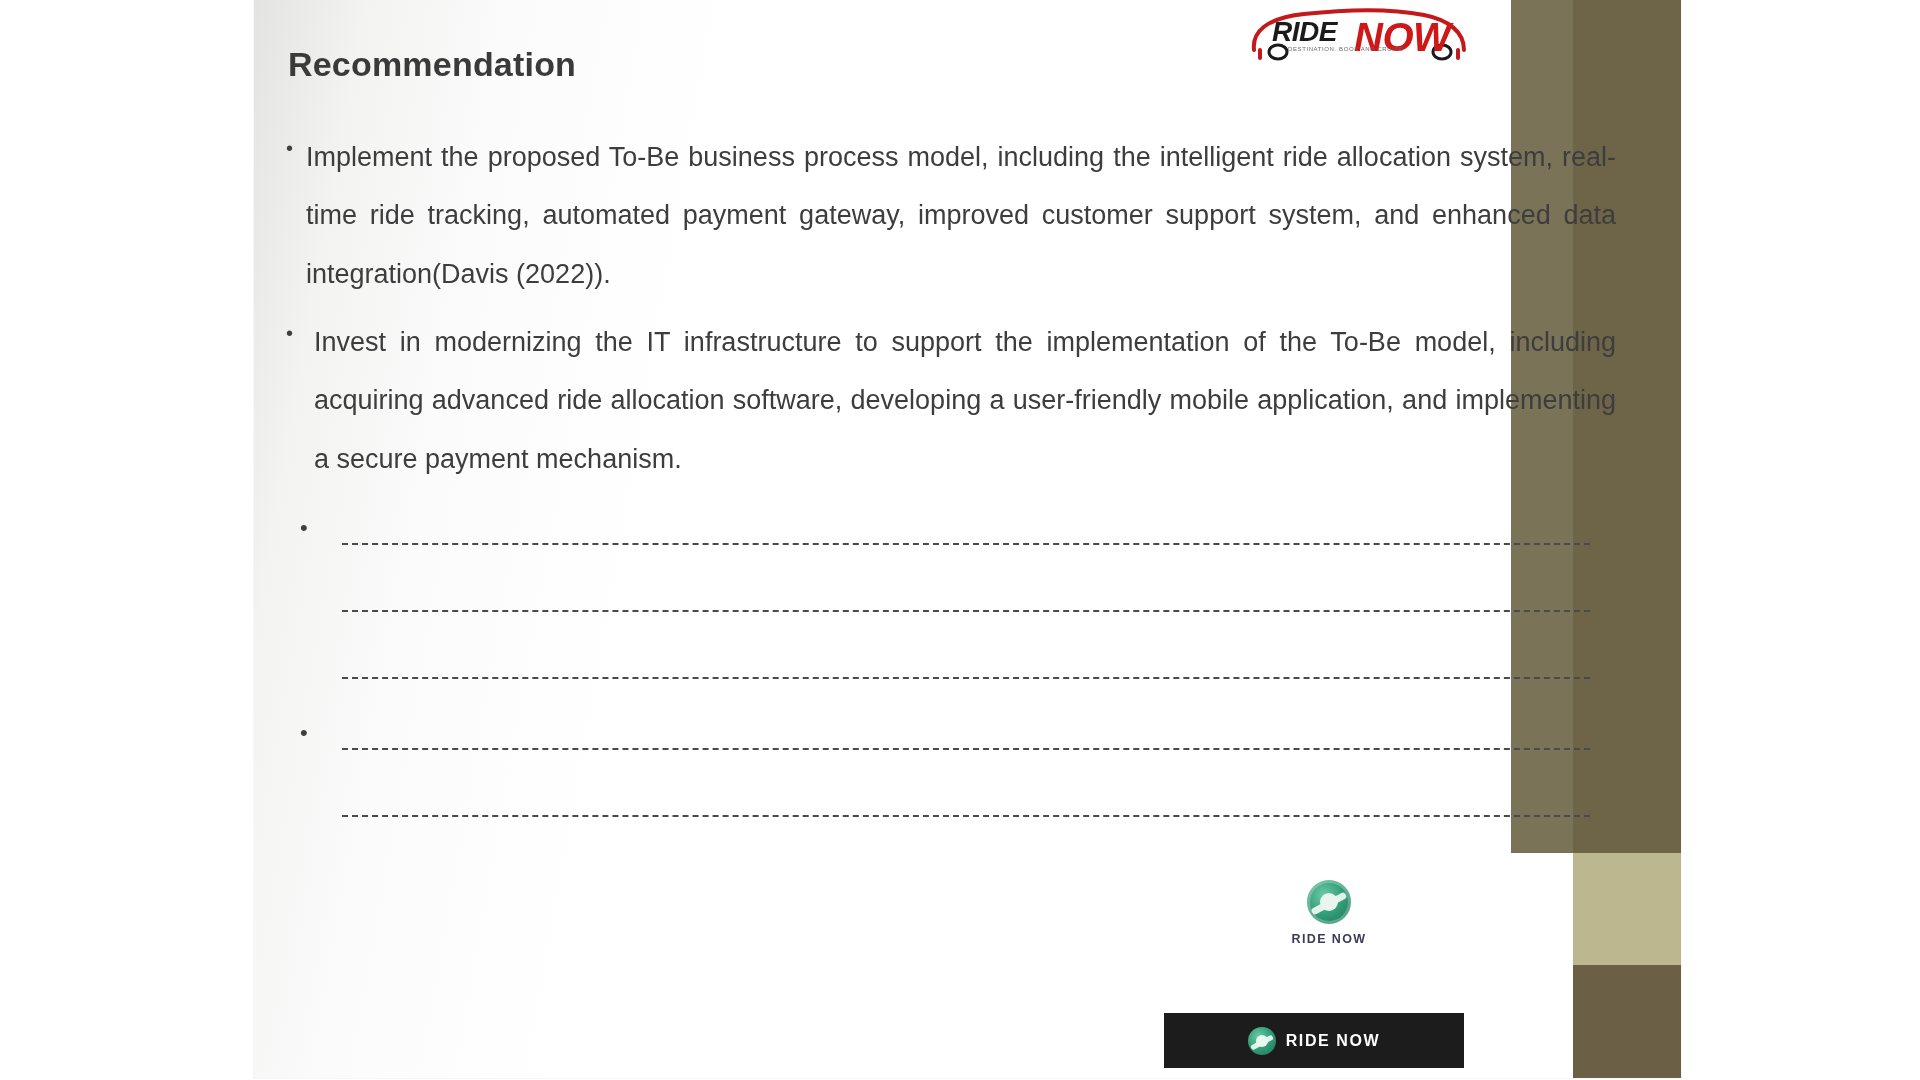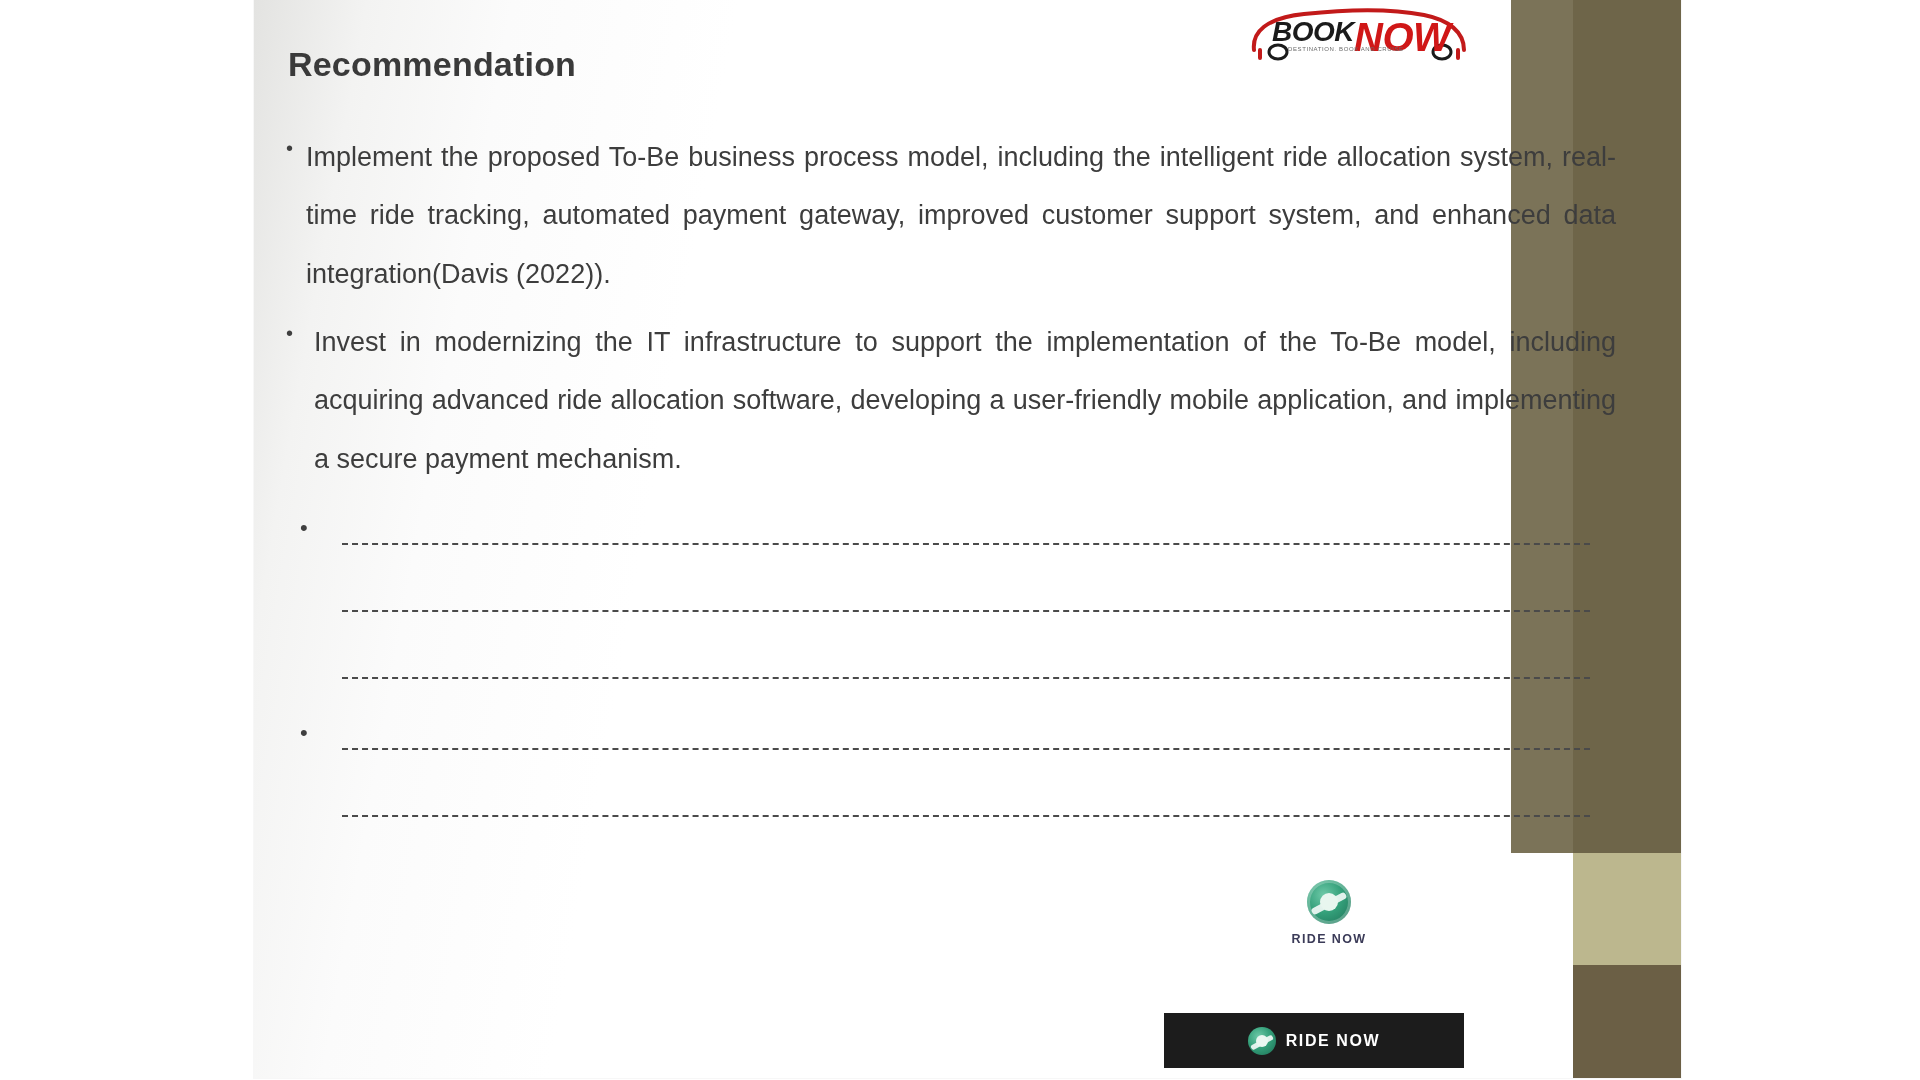--- a/index.html
+++ b/index.html
@@ -285,21 +285,21 @@
     <div class="right-bar-tan"></div>
     <div class="right-bar-brown-bottom"></div>
 
     <div class="brand-logo">
       <svg class="car-outline" viewBox="0 0 230 58" xmlns="http://www.w3.org/2000/svg">
         <path d="M10 44 C8 26 22 12 60 8 C105 3 150 3 180 9 C205 14 220 26 220 44" fill="none" stroke="#c21a1a" stroke-width="4" stroke-linecap="round"></path>
         <path d="M16 44 L16 52 M214 44 L214 52" stroke="#c21a1a" stroke-width="4" stroke-linecap="round"></path>
         <ellipse cx="34" cy="46" rx="9" ry="7" fill="none" stroke="#1b1b1b" stroke-width="3"></ellipse>
         <ellipse cx="198" cy="46" rx="9" ry="7" fill="none" stroke="#1b1b1b" stroke-width="3"></ellipse>
       </svg>
-      <span class="txt-ride">BOOK</span>
+      <span class="txt-ride">RIDE</span>
       <span class="txt-now">NOW</span>
       <span class="tagline">DESTINATION. BOOK AND CRUISE</span>
     </div>
 
     <div class="slide-title">Recommendation</div>
 
     <div class="bullets">
       <div class="bullet-row">
         <div class="bullet-dot">•</div>
         <div class="bullet-text">Implement the proposed To-Be business process model, including the intelligent ride allocation system, real-time ride tracking, automated payment gateway, improved customer support system, and enhanced data integration(Davis (2022)).</div>

